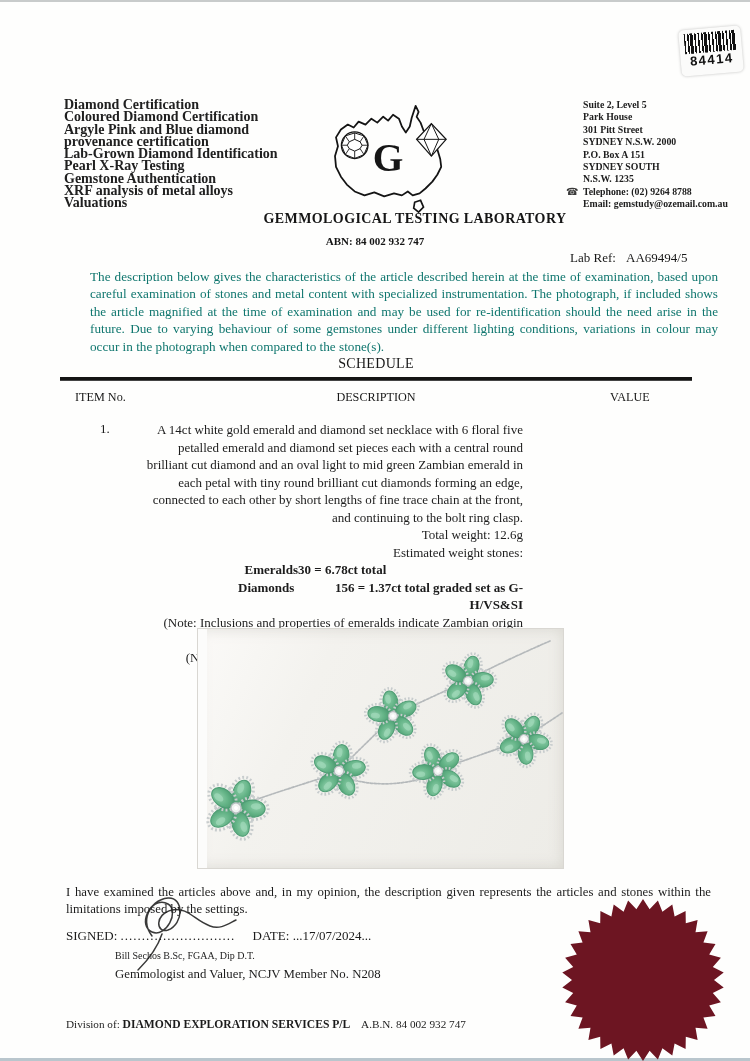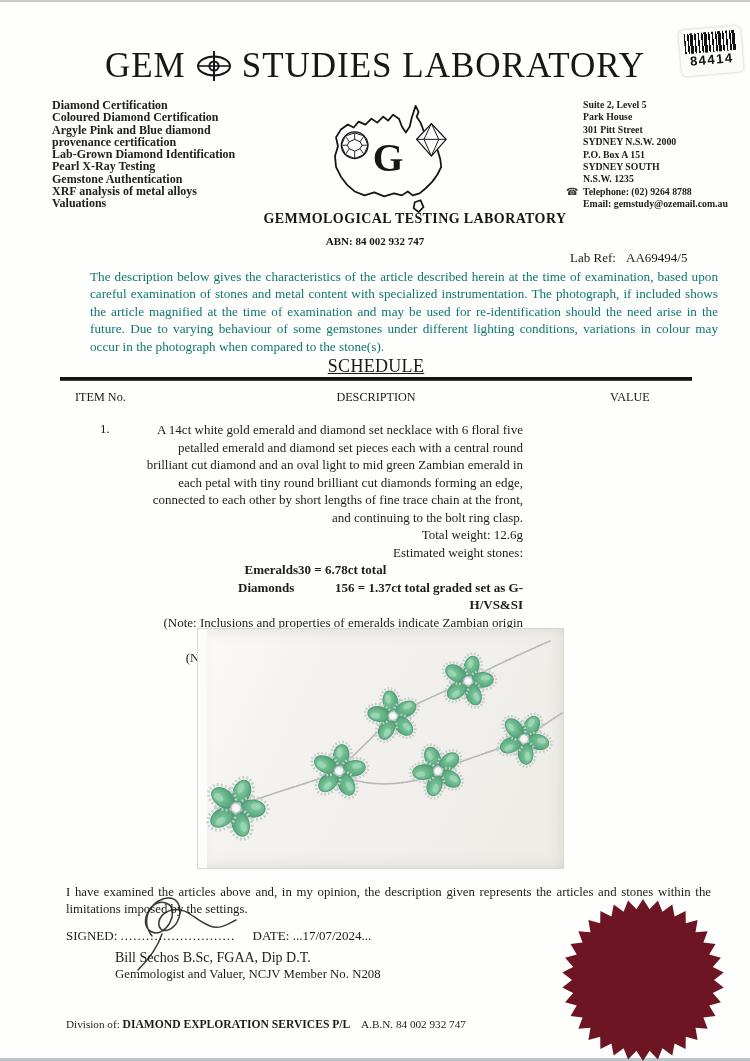--- a/index.html
+++ b/index.html
@@ -24,35 +24,35 @@
       repeating-linear-gradient(90deg,transparent 0 6px,#111 6px 9px,transparent 9px 14px);
   }
   .barcode .num{font-family:"Liberation Sans",sans-serif;font-weight:bold;font-size:13px;letter-spacing:1.5px;text-align:center;color:#111;}
 
   
   .title{position:absolute;left:0;top:46px;width:100%;display:flex;justify-content:center;align-items:center;gap:8px;}
   .title .t{font-size:35px;letter-spacing:1px;color:#171717;}
   .title svg{display:block;}
 
   
-  .services{position:absolute;left:52px;top:99px;width:240px;font-weight:bold;font-size:12px;line-height:12.3px;color:#202020;}
+  .services{position:absolute;left:64px;top:99px;width:240px;font-weight:bold;font-size:14px;line-height:12.3px;color:#202020;}
   .address{position:absolute;left:583px;top:99px;width:165px;font-weight:bold;font-size:9.8px;line-height:12.4px;color:#202020;}
   .addr-row{position:relative;}
   .phone-icon{position:absolute;left:-17px;top:0;font-size:10px;color:#3a3a3a;font-weight:normal;}
 
   .aus-logo{position:absolute;left:305px;top:100px;width:180px;height:118px;}
 
   .subtitle{position:absolute;left:0;top:211px;width:100%;text-align:center;font-weight:bold;font-size:14px;letter-spacing:.4px;color:#151515;padding-left:40px;}
   .abn{position:absolute;left:0;top:235px;width:100%;text-align:center;font-weight:bold;font-size:11px;color:#151515;}
   .lab-ref{position:absolute;left:570px;top:250px;font-size:13px;color:#181818;}
   .lab-ref b{font-weight:normal;margin-left:7px;}
 
   .intro{position:absolute;left:66px;top:268px;width:628px;font-size:13.2px;line-height:17.4px;text-align:justify;color:#0f766e;margin-left:24px;}
 
-  .schedule-head{position:absolute;left:60px;top:356px;width:632px;text-align:center;font-size:18px;letter-spacing:.3px;color:#181818;text-decoration:underline;}
+  .schedule-head{position:absolute;left:60px;top:356px;width:632px;text-align:center;font-size:14px;letter-spacing:.3px;color:#181818;}
   .rule-thick{position:absolute;left:60px;top:377px;width:632px;height:2.6px;background:#141414;border-bottom:1px solid #444;}
   .cols{position:absolute;left:60px;top:390px;width:632px;font-size:12.2px;color:#181818;}
   .col-item{position:absolute;left:15px;top:0;}
   .col-desc{position:absolute;left:0;top:0;width:100%;text-align:center;}
   .col-value{position:absolute;left:550px;top:0;}
 
   .item-no{position:absolute;left:100px;top:421px;font-size:13px;}
   .item-body{position:absolute;left:145px;top:421px;width:378px;font-size:13px;line-height:17.5px;color:#1c1c1c;text-align:right;}
   .stone-row{padding-left:85px;display:flex;font-weight:bold;}
   .stone-name{width:68px;}
@@ -65,50 +65,40 @@
     border:1px solid #d9d7d2;box-shadow:inset 0 0 14px rgba(190,188,180,.45);
   }
   .photo .white-strip{position:absolute;left:0;top:0;width:9px;height:100%;background:#fcfcfb;}
   .photo svg{position:absolute;left:0;top:0;}
 
   .cert{position:absolute;left:66px;top:884px;width:645px;font-size:12.8px;line-height:17px;text-align:justify;color:#1c1c1c;}
   .signed-row{position:absolute;left:66px;top:928px;font-size:13px;color:#1b1b1b;}
   .signed-row .dots{letter-spacing:1px;}
   .signed-row .datewrap{margin-left:14px;}
   .signature{position:absolute;left:118px;top:878px;z-index:2;}
-  .signatory{position:absolute;left:115px;top:950px;font-size:14px;color:#1c1c1c;}
+  .signatory{position:absolute;left:115px;top:950px;font-size:10px;color:#1c1c1c;}
   .signatory2{position:absolute;left:115px;top:967px;font-size:12.8px;color:#1c1c1c;}
 
   .seal{position:absolute;left:561px;top:898px;z-index:3;}
 
   .division{position:absolute;left:66px;top:1018px;font-size:11.2px;color:#1c1c1c;}
   .division .dname{font-weight:bold;font-size:11.6px;}
   .division .dabn{margin-left:8px;}
 </style>
 </head>
 <body>
 
 <div class="page">
   <div class="scan-edge-top"></div>
 
   <div class="barcode">
     <div class="bars"></div>
     <div class="num">84414</div>
   </div>
 
-  <div class="title">
-    <span class="t">GEM</span>
-    <svg width="40" height="34" viewBox="0 0 40 34">
-      <ellipse cx="20" cy="17" rx="16" ry="9.5" fill="none" stroke="#161616" stroke-width="2"></ellipse>
-      <line x1="20" y1="2" x2="20" y2="32" stroke="#161616" stroke-width="2"></line>
-      <line x1="4" y1="17" x2="36" y2="17" stroke="#161616" stroke-width="1.6"></line>
-      <circle cx="20" cy="17" r="4.6" fill="none" stroke="#161616" stroke-width="2"></circle>
-    </svg>
-    <span class="t">STUDIES LABORATORY</span>
-  </div>
 
   <div class="services">
     <div>Diamond Certification</div>
     <div>Coloured Diamond Certification</div>
     <div>Argyle Pink and Blue diamond</div>
     <div>provenance certification</div>
     <div>Lab-Grown Diamond Identification</div>
     <div>Pearl X-Ray Testing</div>
     <div>Gemstone Authentication</div>
     <div>XRF analysis of metal alloys</div>

